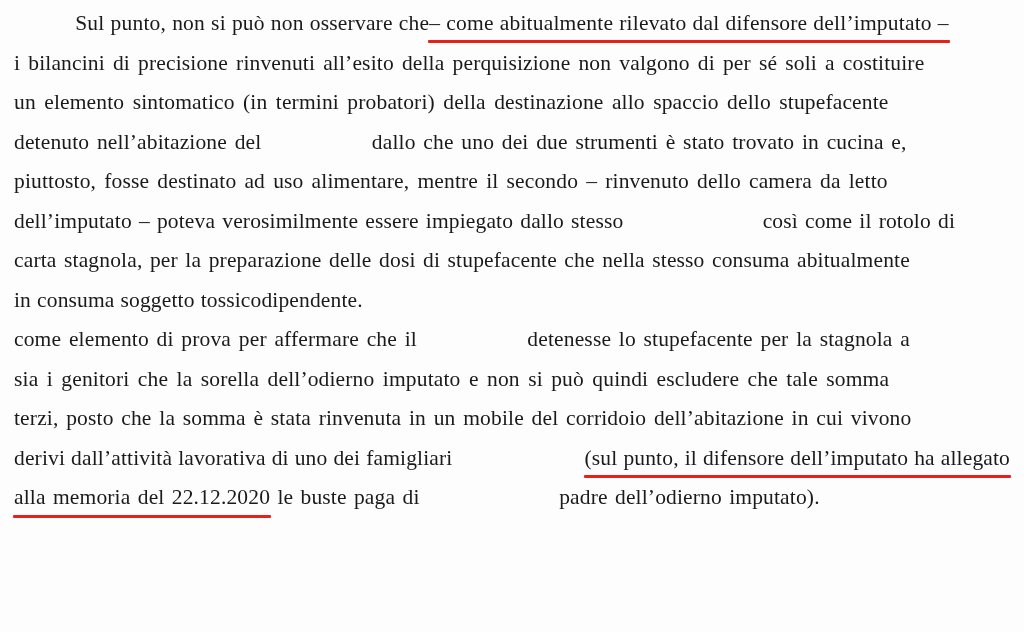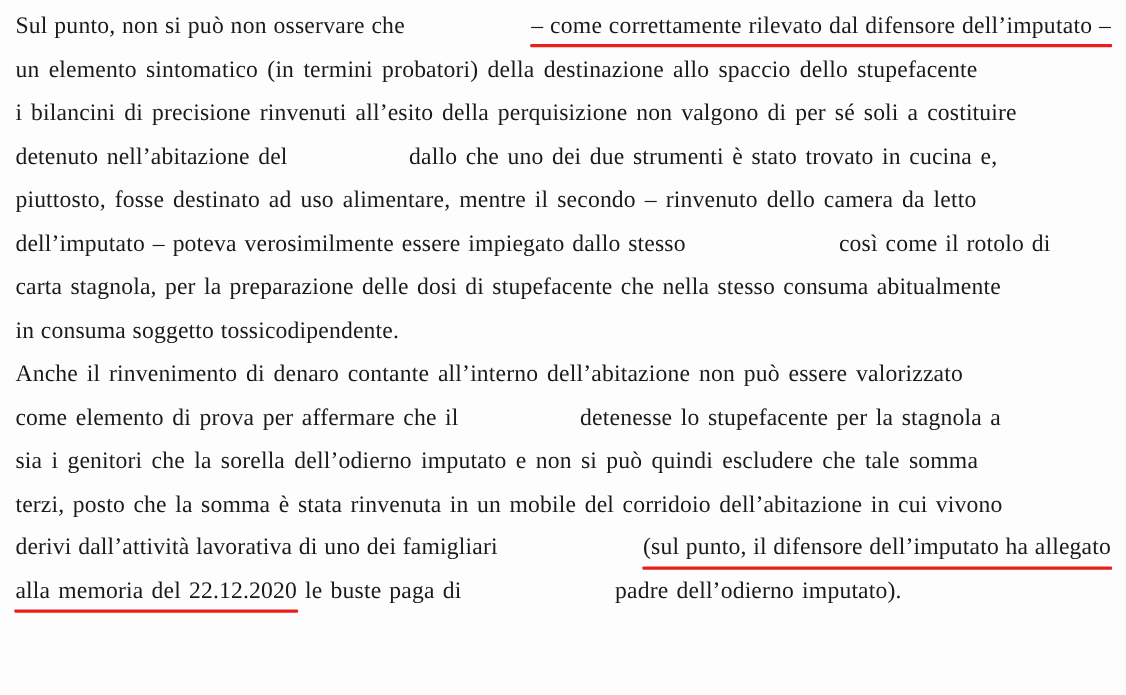--- a/index.html
+++ b/index.html
@@ -78,31 +78,31 @@
   }
 </style>
 </head>
 <body>
 
 <div id="page">
   <div class="doc-body">
 
     <div class="para">
 
-      <div class="j" style="letter-spacing:0.2px;">
+      <div class="j" style="letter-spacing:0.2px;justify-content:center;">
         <span>Sul punto, non si può non osservare che </span>
-        <span class="underline-red">– come correttamente rilevato dal difensore dell’imputato –</span>
+        <span class="underline-red">– come abitualmente rilevato dal difensore dell’imputato –</span>
+      </div>
+
+      <div class="line" style="word-spacing:2.6px;">
+        <span>i bilancini di precisione rinvenuti all’esito della perquisizione non valgono di per sé soli a costituire</span>
       </div>
 
       <div class="line" style="word-spacing:2.9px;">
         <span>un elemento sintomatico (in termini probatori) della destinazione allo spaccio dello stupefacente</span>
-      </div>
-
-      <div class="line" style="word-spacing:2.6px;">
-        <span>i bilancini di precisione rinvenuti all’esito della perquisizione non valgono di per sé soli a costituire</span>
       </div>
 
       <div class="line" style="word-spacing:2.2px;">
         <span>detenuto nell’abitazione del</span>
         <span class="gap-name"></span>
         <span>dallo che uno dei due strumenti è stato trovato in cucina e,</span>
       </div>
 
 
       <div class="line" style="word-spacing:2.6px;">
@@ -119,23 +119,20 @@
         <span>carta stagnola, per la preparazione delle dosi di stupefacente che nella stesso consuma abitualmente</span>
       </div>
 
       <div class="line">
         <span>in consuma soggetto tossicodipendente.</span>
       </div>
     </div>
 
     <div class="para">
 
-      <div class="line" style="word-spacing:2.5px;">
-        <span>Anche il rinvenimento di denaro contante all’interno dell’abitazione non può essere valorizzato</span>
-      </div>
 
       <div class="line" style="word-spacing:2.2px;">
         <span>come elemento di prova per affermare che il</span>
         <span class="gap-name"></span>
         <span>detenesse lo stupefacente per la stagnola a</span>
       </div>
 
       <div class="line" style="word-spacing:2.9px;">
         <span>sia i genitori che la sorella dell’odierno imputato e non si può quindi escludere che tale somma</span>
       </div>

